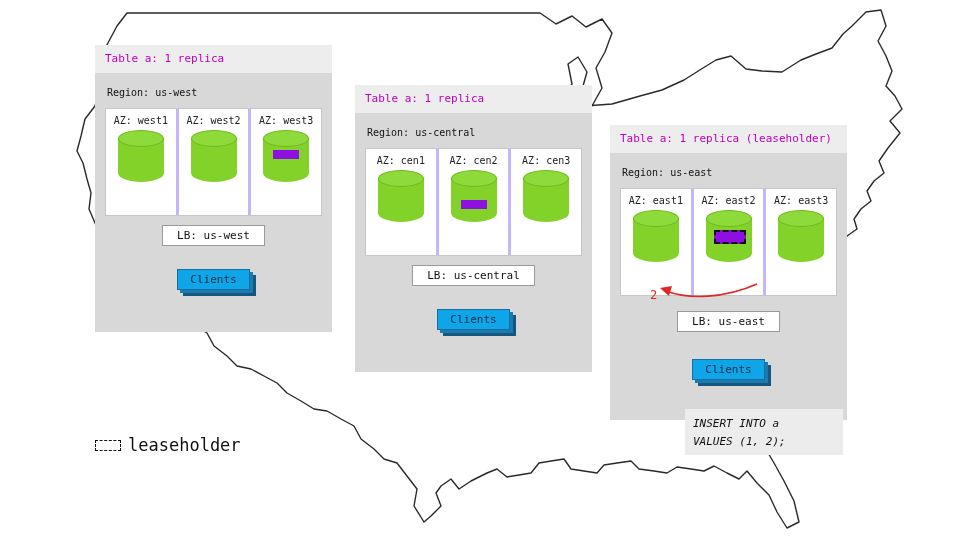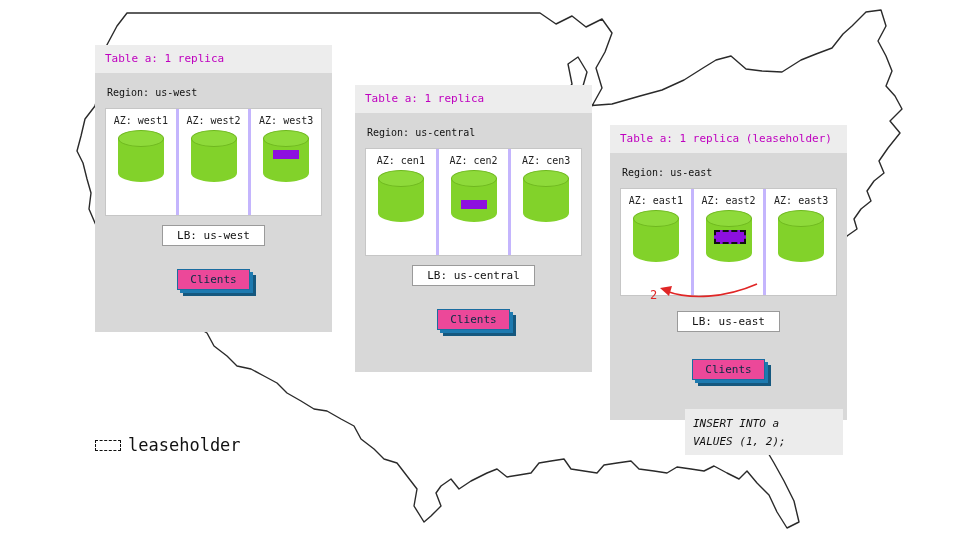--- a/index.html
+++ b/index.html
@@ -27,21 +27,21 @@
   .replica{position:absolute;left:10px;width:26px;height:9px;background:#8d10e0;z-index:2;}
   .replica.pos-high{top:12px;}
   .replica.pos-mid{top:22px;}
   .replica.leaseholder{left:8px;width:28px;height:10px;border:2px dashed #101010;}
   .lb-wrap{text-align:center;margin-top:8px;}
   .panel-east .lb-wrap{margin-top:14px;}
   .lb-box{display:inline-block;background:#ffffff;border:1px solid #9a9a9a;
     font-size:11px;color:#111;padding:3px 14px;}
   .clients-wrap{text-align:center;margin-top:22px;}
   .panel-east .clients-wrap{margin-top:26px;}
-  .clients-btn{display:inline-block;background:#ec4899;border:1px solid #1a6da0;
+  .clients-btn{display:inline-block;background:#0ea5e9;border:1px solid #1a6da0;
     color:#072c44;font-size:11px;padding:3px 12px;
     box-shadow:3px 3px 0 #1d7ab0,6px 6px 0 #15587f;}
   
   .note-box{position:absolute;left:685px;top:409px;width:158px;height:46px;z-index:3;
     background:#ececec;font-size:11px;line-height:1.6;color:#111;padding:6px 8px;box-sizing:border-box;font-style:italic;}
   .legend{position:absolute;left:95px;top:435px;z-index:2;display:flex;align-items:center;font-size:17px;color:#111;}
   .legend-swatch{width:24px;height:9px;border:1.5px dashed #101010;margin-right:7px;background:#fff;}
   .step-num{position:absolute;left:650px;top:288px;z-index:5;color:#e02626;font-size:12px;}
   .anno-svg{position:absolute;inset:0;z-index:4;pointer-events:none;}
 </style>

